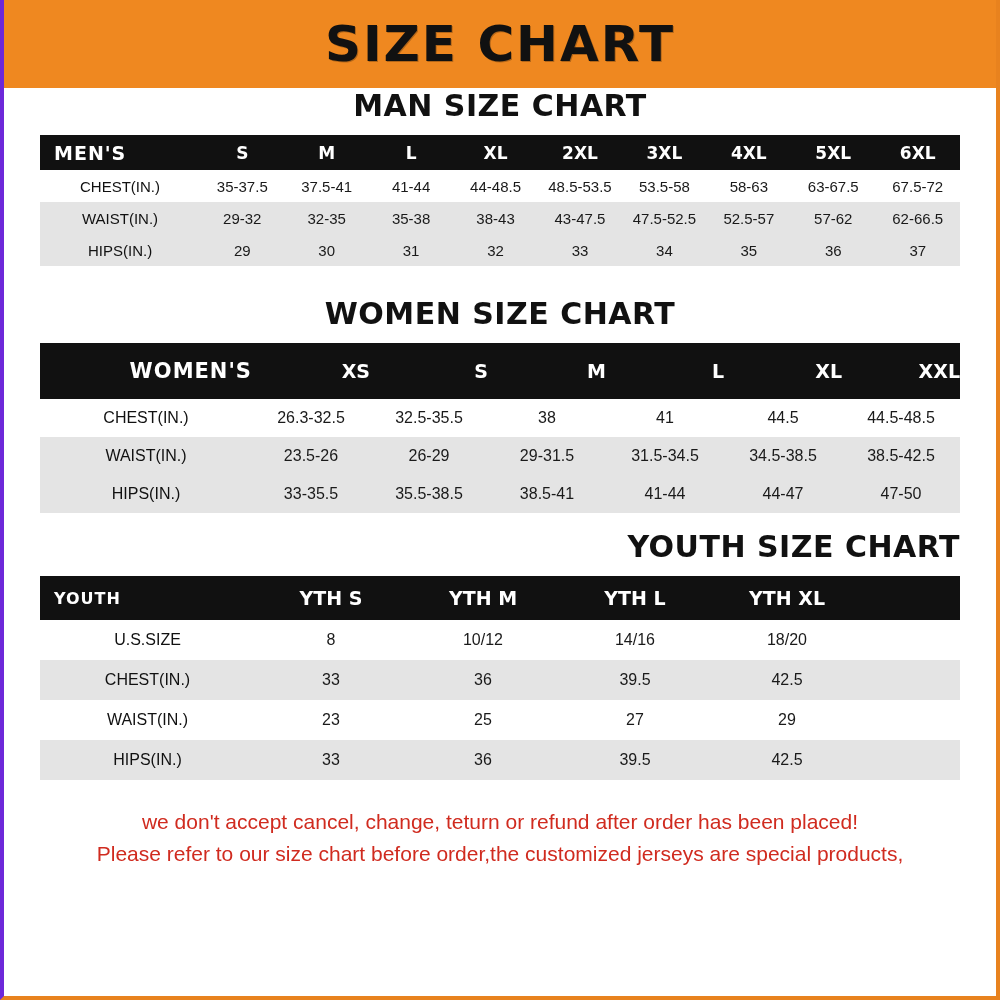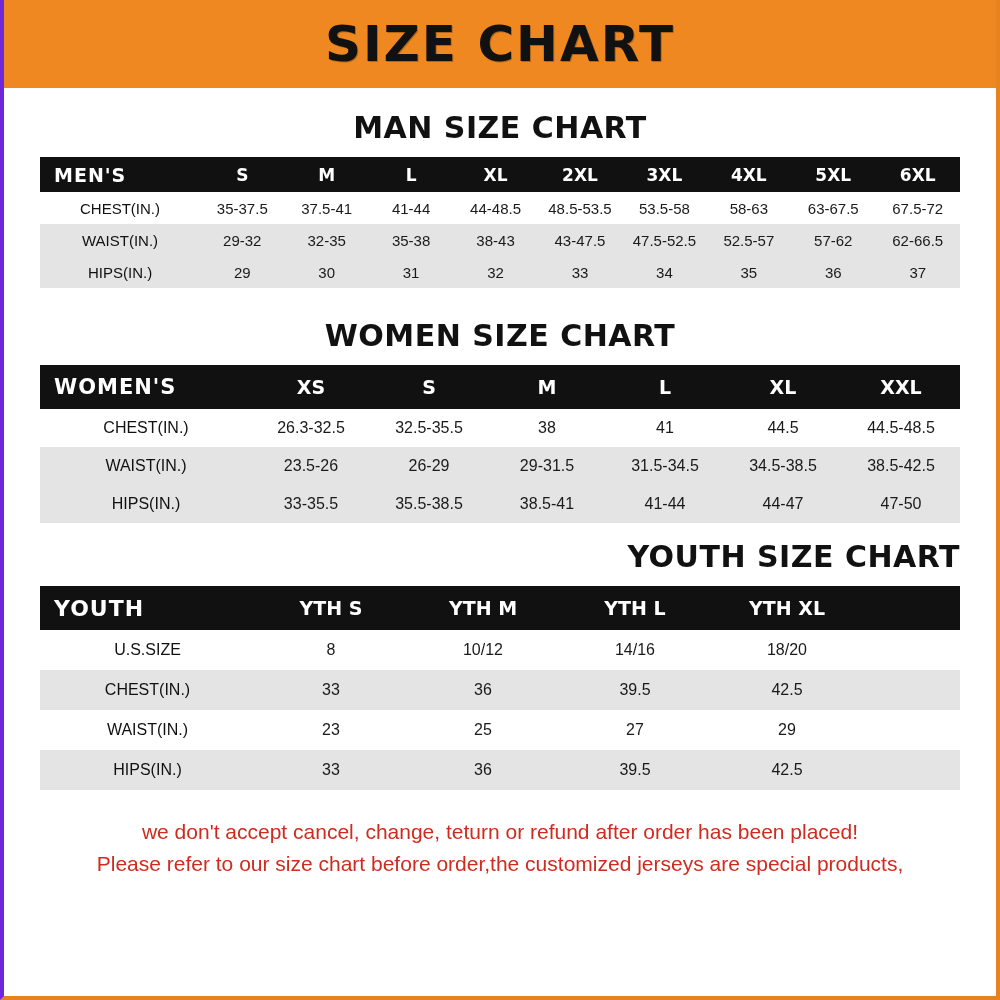--- a/index.html
+++ b/index.html
@@ -42,21 +42,21 @@
     padding: 0 36px;
   }
   .section-title {
     text-align: center;
     font-family: "DejaVu Sans", sans-serif;
     font-weight: bold;
     font-size: 30px;
     color: #111111;
     letter-spacing: 0.5px;
   }
-  .mt-man { margin-top: 22px; }
+  .mt-man { }
   .mt-women { margin-top: 30px; }
   .mt-youth { margin-top: 16px; text-align: right; }
 
   table.size-table {
     width: 920px;
     margin: 12px auto 0 auto;
     border-collapse: collapse;
     table-layout: fixed;
   }
   table.size-table th,
@@ -93,27 +93,27 @@
 
   
   .man .hdr-row th { font-size: 17px; }
   .man .hdr-row th.rowlabel { font-size: 19px; }
   .man .body-row td { font-size: 15px; font-family: "Liberation Sans", sans-serif; }
   .man .body-row td.rowlabel { font-size: 15px; }
 
   
   .women .hdr-row th { font-size: 19px; }
   .women .hdr-row th.rowlabel { font-size: 21px; }
-  .women .hdr-row th { height: 44px; }
+  .women .hdr-row th { height: 56px; text-align: right; }
   .women .body-row td { height: 38px; font-size: 16px; }
   .women .body-row td.rowlabel { font-size: 16px; }
 
   
   .youth .hdr-row th { font-size: 19px; height: 44px; }
-  .youth .hdr-row th.rowlabel { font-size: 22px; }
+  .youth .hdr-row th.rowlabel { font-size: 16px; }
   .youth .body-row td { height: 40px; font-size: 16px; }
   .youth .body-row td.rowlabel { font-size: 16px; }
 
   .footer-note {
     margin: 26px 30px 0 30px;
     text-align: center;
     color: #d02b1f;
     font-family: "Liberation Sans", sans-serif;
     font-size: 21px;
     line-height: 1.5;

